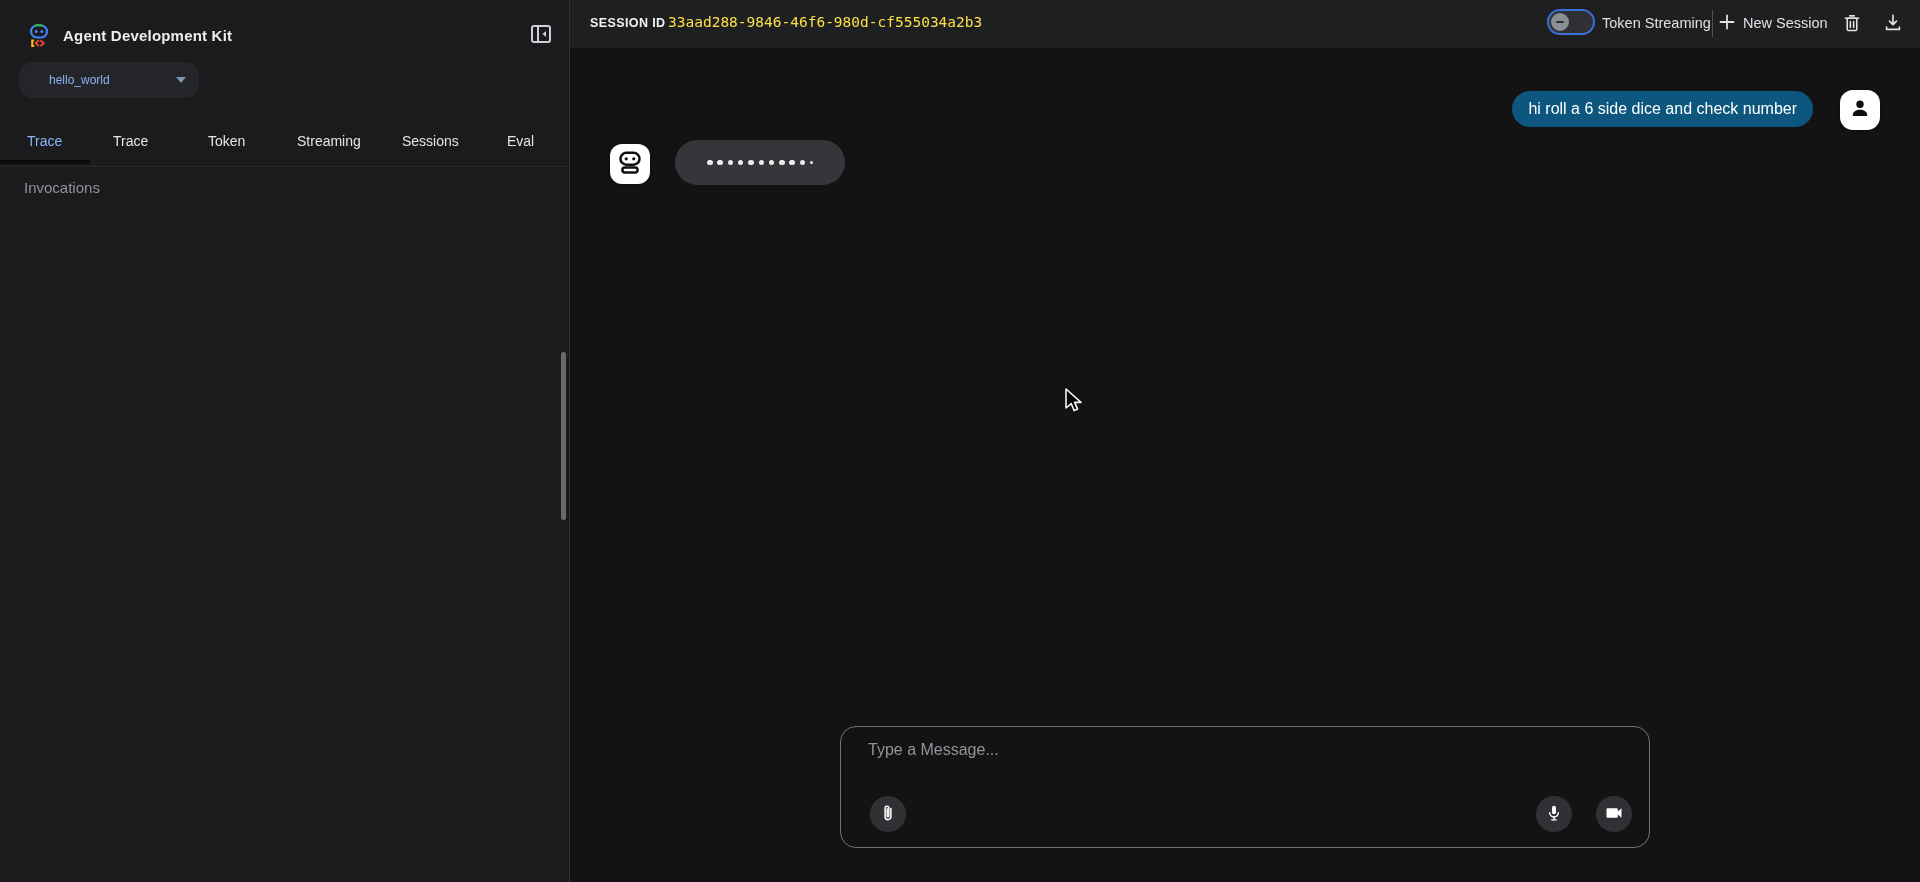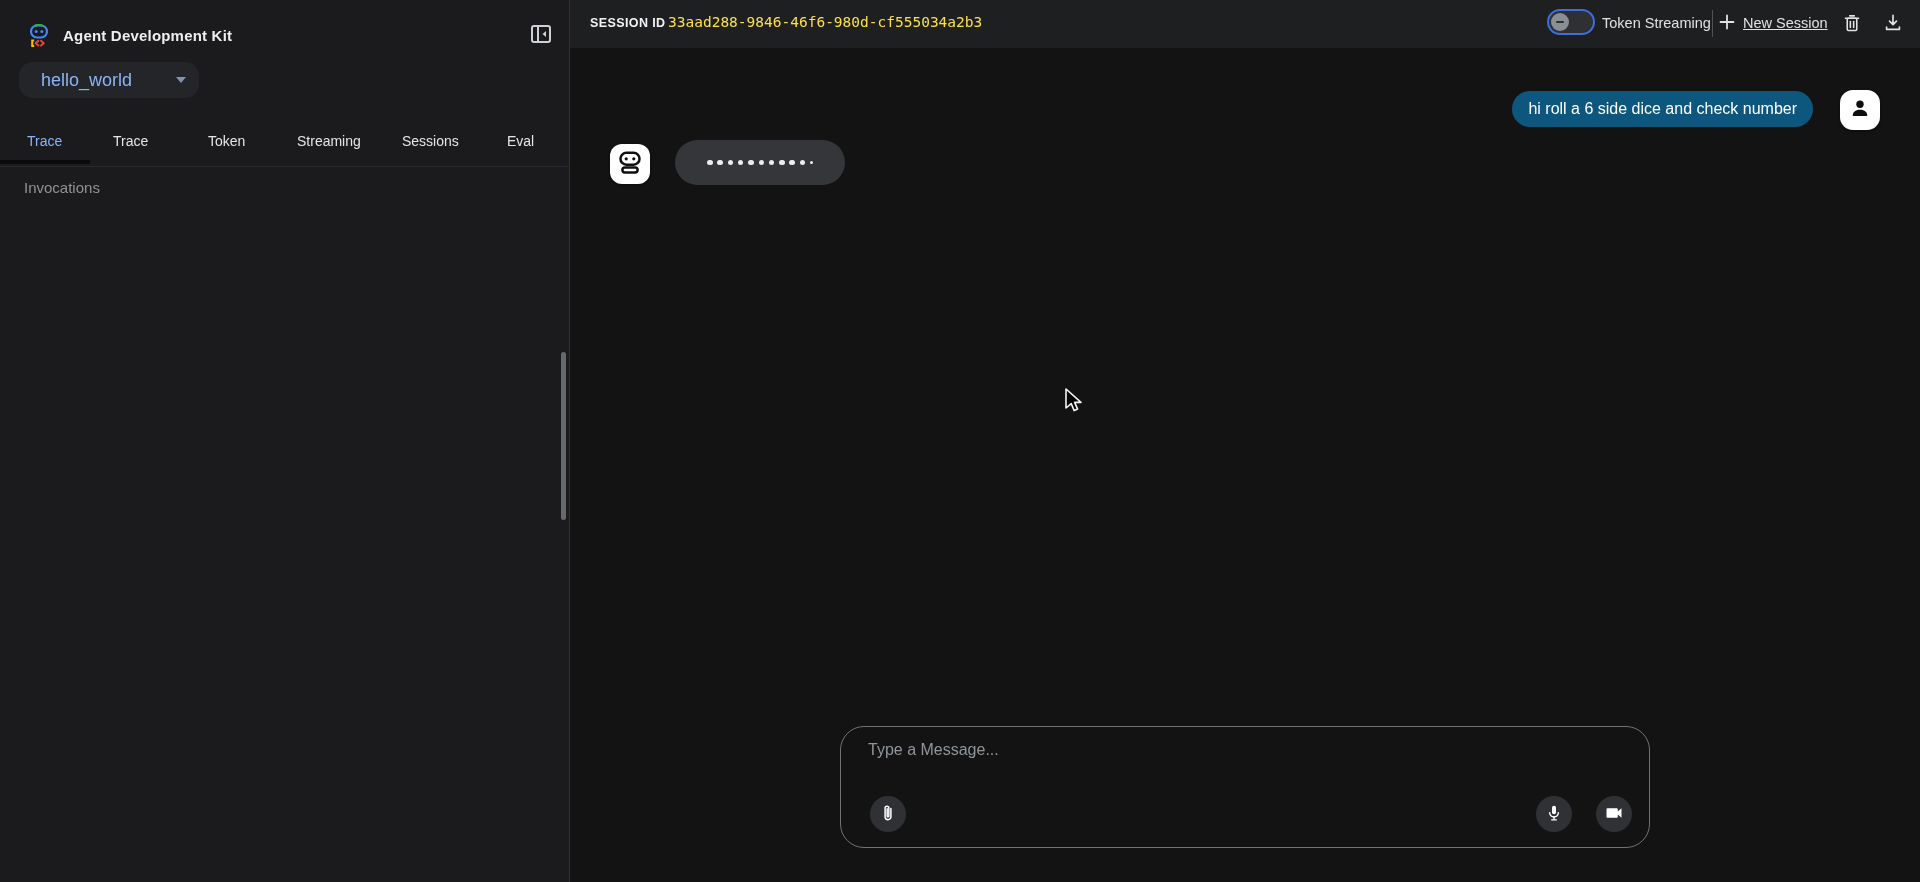--- a/index.html
+++ b/index.html
@@ -14,21 +14,21 @@
   .sidebar { position:absolute; left:0; top:0; width:570px; height:882px;
     background:#1b1b1d; border-right:1px solid #303134; }
   .logo { position:absolute; left:28px; top:24px; width:22px; height:24px; }
   .app-title { position:absolute; left:63px; top:27px; font-size:15px; font-weight:700;
     color:#eceef0; letter-spacing:.2px; }
   .panel-toggle { position:absolute; left:528px; top:22px; width:26px; height:26px;
     background:transparent; border:none; cursor:pointer; }
   .agent-select { position:absolute; left:19px; top:62px; width:180px; height:36px;
     background:#242528; border-radius:14px; display:flex; align-items:center;
     justify-content:space-between; padding:0 13px 0 22px; cursor:pointer; }
-  .agent-select .value { font-size:18px; color:#8ab4f8; }
+  .agent-select .value { font-size:12px; color:#8ab4f8;margin-left:8px; }
   .caret { width:0; height:0; border-left:5.5px solid transparent; border-right:5.5px solid transparent;
     border-top:6px solid #7d95b3; }
   .tabs { position:absolute; left:0; top:120px; width:570px; height:47px;
     border-bottom:1px solid #2a2b2e; }
   .tab { position:absolute; top:13px; font-size:14px; font-weight:500; color:#e4e5e7;
     background:none; border:none; cursor:pointer; font-family:inherit; white-space:nowrap;text-align:right; }
   .tab.active { color:#8ab4f8; }
   .ink-bar { position:absolute; left:0; top:40px; width:90px; height:4px; background:#0a0a0b; }
   .section-label { position:absolute; left:24px; top:179px; font-size:15px; font-weight:500; color:#8f9297; }
   .scroll-thumb { position:absolute; left:561px; top:352px; width:5px; height:168px;
@@ -40,42 +40,42 @@
   .sid-value { position:absolute; left:98px; top:14px; font-size:14.5px; color:#fde047;
     font-family:"DejaVu Sans Mono","Liberation Mono",monospace; }
   .toggle { position:absolute; left:977px; top:9px; width:48px; height:26px;
     border:2px solid #3c6fd9; border-radius:14px; background:#2e3033; cursor:pointer; }
   .knob { position:absolute; left:2px; top:2px; width:18px; height:18px; border-radius:50%; background:#8b8e92; }
   .minus { position:absolute; left:5px; top:8px; width:8px; height:2px; background:#2e3033; border-radius:1px; }
   .ts-label { position:absolute; left:1032px; top:15px; font-size:14.5px; color:#dfe2e5; }
   .v-divider { position:absolute; left:1142px; top:10px; width:1px; height:27px; background:#505356; }
   .new-session { position:absolute; left:1148px; top:8px; height:30px; display:flex; align-items:center;
     gap:7px; background:none; border:none; cursor:pointer; font-family:inherit; }
-  .new-session .ns-label { font-size:14.5px; color:#dfe2e5;text-decoration:underline; }
+  .new-session .ns-label { font-size:14.5px; color:#dfe2e5; }
   .icon-btn { position:absolute; top:10px; width:28px; height:28px; background:none; border:none;
     cursor:pointer; display:flex; align-items:center; justify-content:center; }
   .trash-btn { left:1268px; }
   .download-btn { left:1309px; }
   
   .chat { position:absolute; left:570px; top:48px; width:1350px; height:834px; background:#131314; }
   .bubble-user { position:absolute; right:107px; top:43px; height:36px; line-height:36px;
     padding:0 16px; border-radius:18px; background:#0d567e; color:#fff; font-size:16px; white-space:nowrap; }
   .avatar { position:absolute; right:40px; top:42px; width:40px; height:40px; background:#fff;
     border-radius:13px; display:flex; align-items:center; justify-content:center;
     box-shadow:0 1px 3px rgba(0,0,0,.5); }
   .bot-icon { position:absolute; left:40px; top:96px; width:40px; height:40px; background:#fff;
     border-radius:12px; display:flex; align-items:center; justify-content:center;
     box-shadow:0 1px 3px rgba(0,0,0,.5); }
   .typing-bubble { position:absolute; left:105px; top:92px; width:170px; height:45px;
     border-radius:22.5px; background:#353639; display:flex; align-items:center; justify-content:center; gap:4.8px; }
   .dot { width:5.5px; height:5.5px; border-radius:50%; background:#ededed; }
   .dot:last-child { width:3px; height:3px; }
   .cursor { position:absolute; left:493px; top:339px; pointer-events:none; }
   .input-box { position:absolute; left:270px; top:678px; width:810px; height:122px;
-    border:1px solid #6f7276; border-radius:24px; background:transparent; }
+    border:1px solid #6f7276; border-radius:16px; background:transparent; }
   .msg-input { position:absolute; left:27px; top:14px; width:600px; height:40px; background:transparent;
     border:none; outline:none; resize:none; font-family:"Liberation Sans",sans-serif;
     font-size:16px; color:#e3e3e3; }
   .msg-input::placeholder { color:#90959a; opacity:1; }
   .circle-btn { position:absolute; width:36px; height:36px; border-radius:50%; background:#2f3134;
     border:none; cursor:pointer; display:flex; align-items:center; justify-content:center; }
   .clip-btn { left:29px; top:69px; }
   .mic-btn { left:695px; top:69px; }
   .cam-btn { left:755px; top:69px; }
 </style>

